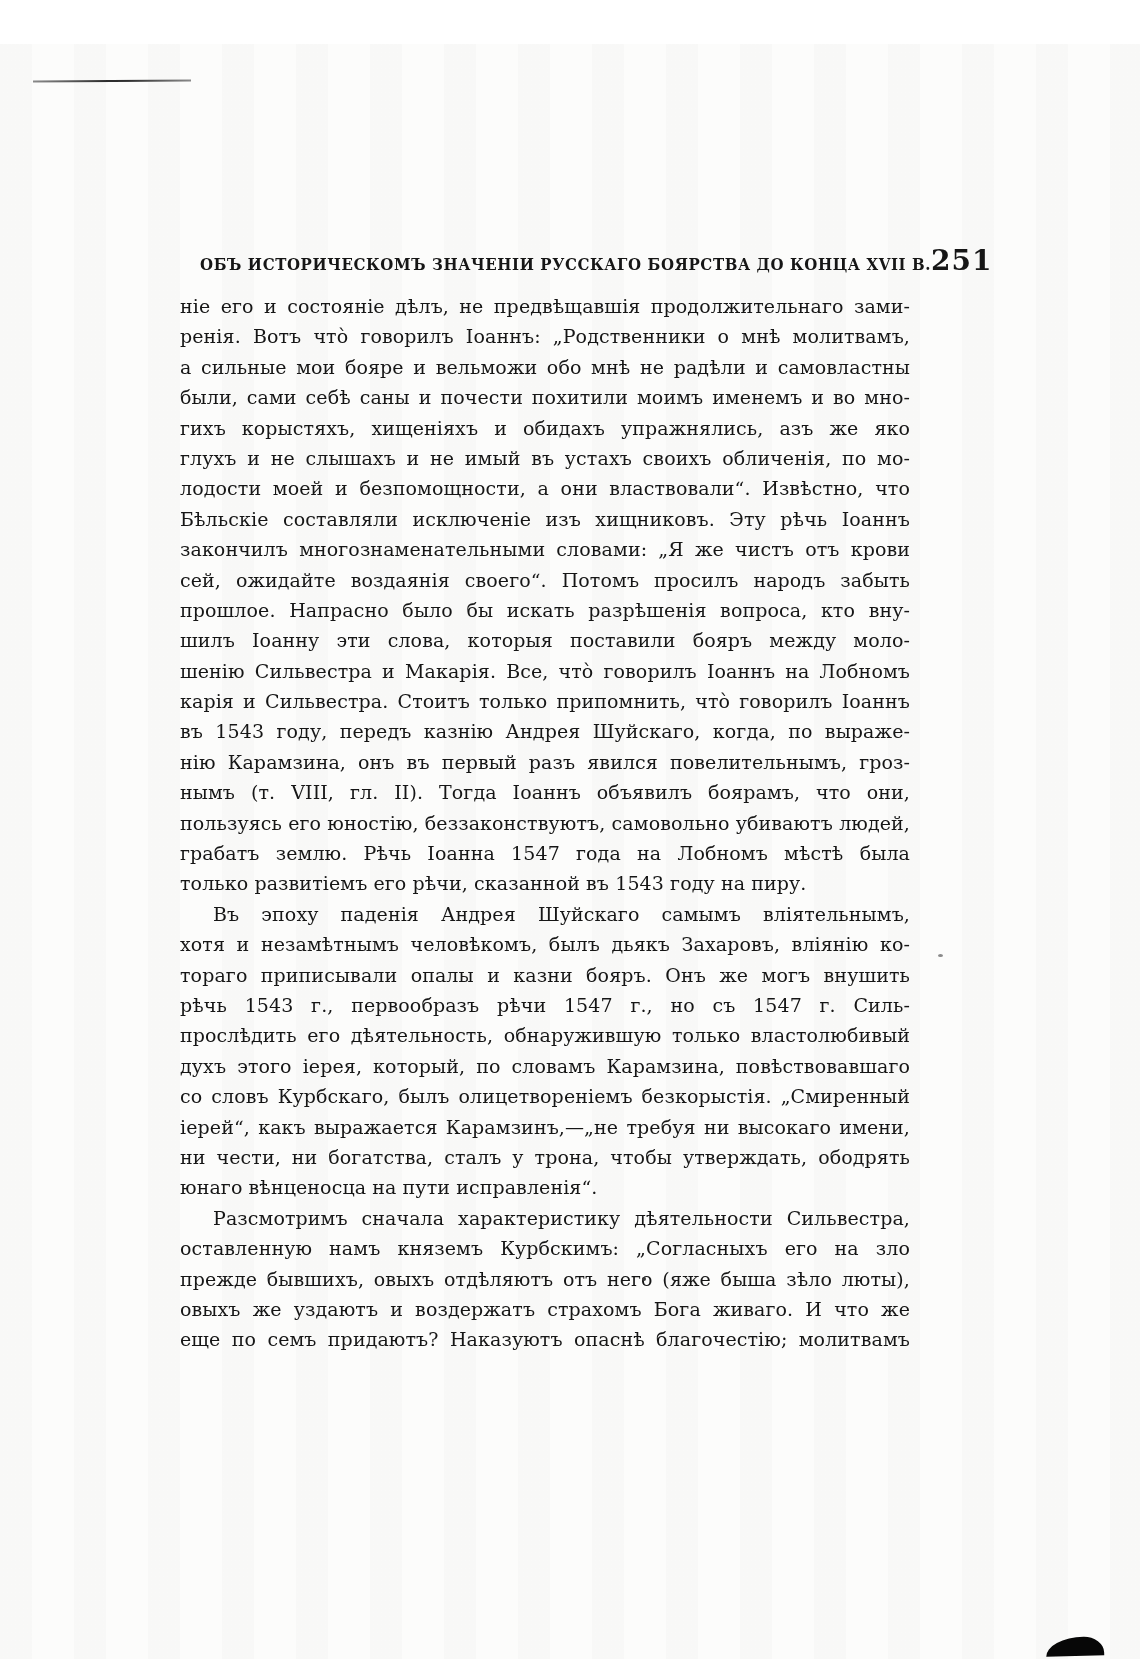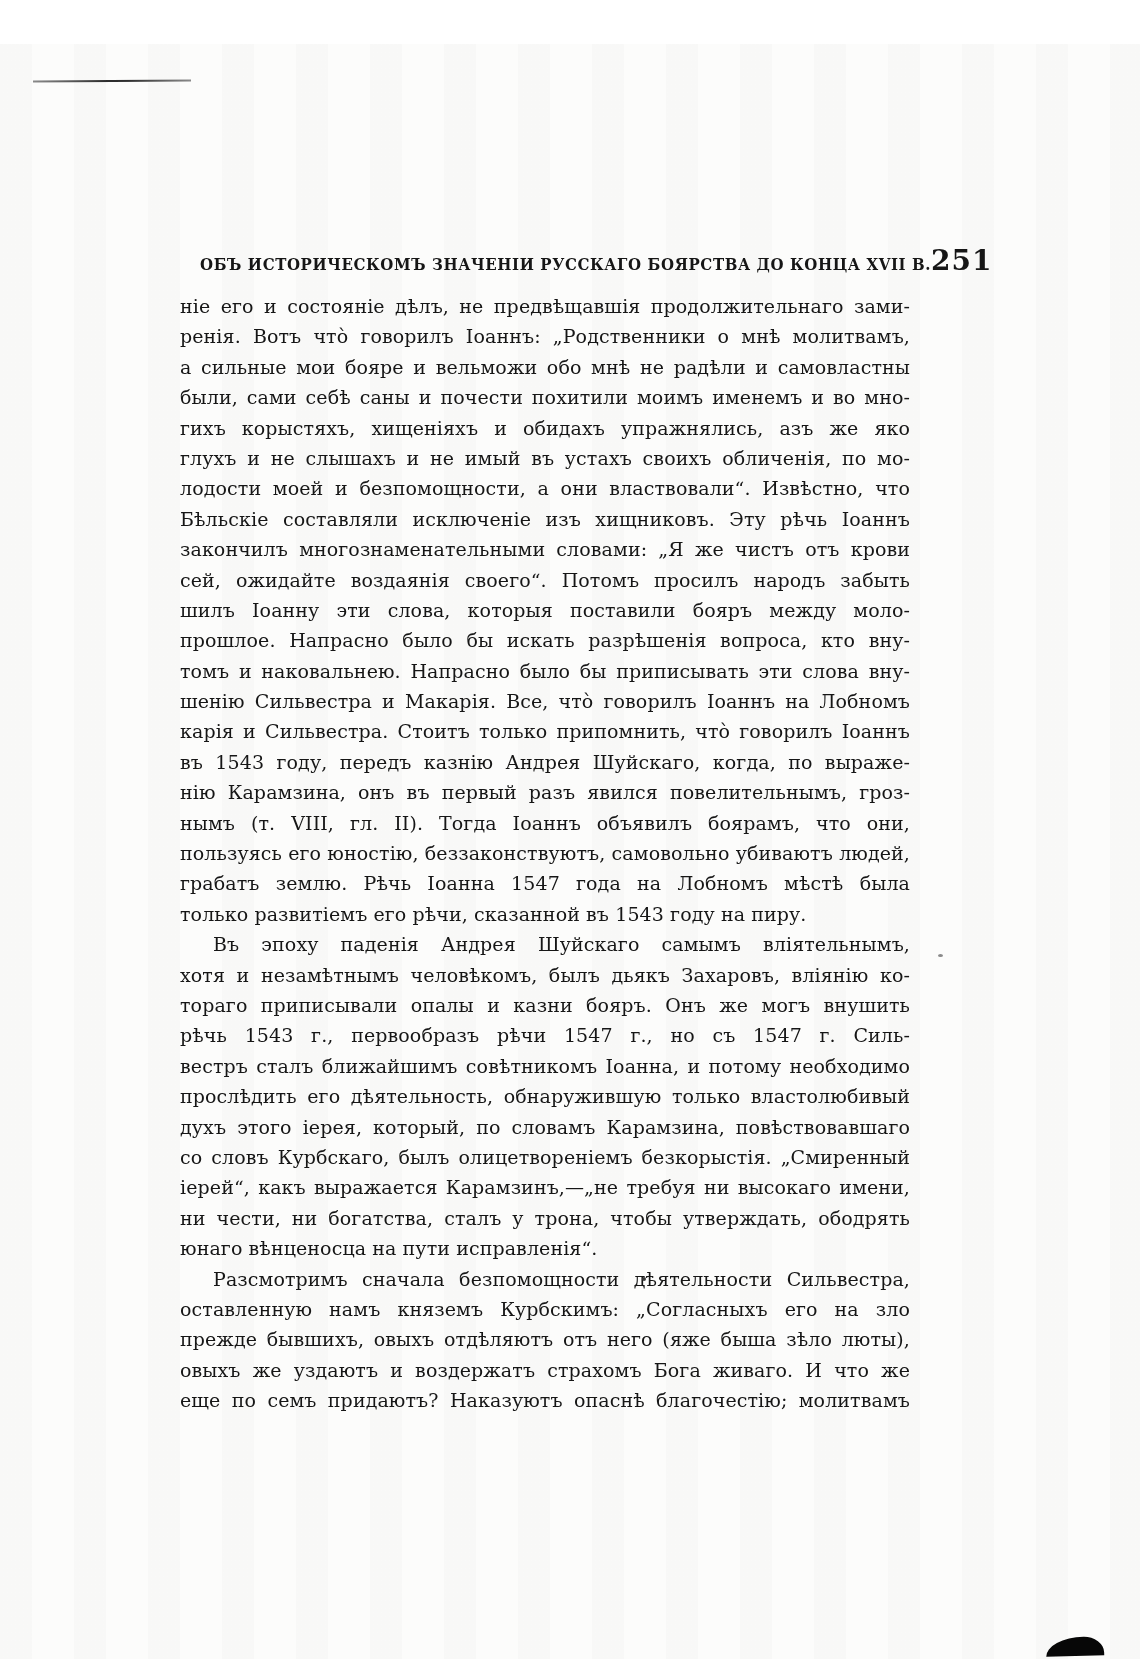--- a/index.html
+++ b/index.html
@@ -113,43 +113,41 @@
       <div class="line">ніе его и состояніе дѣлъ, не предвѣщавшія продолжительнаго зами-</div>
       <div class="line">ренія. Вотъ что̀ говорилъ Іоаннъ: „Родственники о мнѣ молитвамъ,</div>
       <div class="line">а сильные мои бояре и вельможи обо мнѣ не радѣли и самовластны</div>
       <div class="line">были, сами себѣ саны и почести похитили моимъ именемъ и во мно-</div>
       <div class="line">гихъ корыстяхъ, хищеніяхъ и обидахъ упражнялись, азъ же яко</div>
       <div class="line">глухъ и не слышахъ и не имый въ устахъ своихъ обличенія, по мо-</div>
       <div class="line">лодости моей и безпомощности, а они властвовали“. Извѣстно, что</div>
       <div class="line">Бѣльскіе составляли исключеніе изъ хищниковъ. Эту рѣчь Іоаннъ</div>
       <div class="line">закончилъ многознаменательными словами: „Я же чистъ отъ крови</div>
       <div class="line">сей, ожидайте воздаянія своего“. Потомъ просилъ народъ забыть</div>
+      <div class="line">прошлое. Напрасно было бы искать разрѣшенія вопроса, кто вну-</div>
       <div class="line">шилъ Іоанну эти слова, которыя поставили бояръ между моло-</div>
-      <div class="line">прошлое. Напрасно было бы искать разрѣшенія вопроса, кто вну-</div>
-      <div class="line">томъ и наковальнею. Напрасно было бы приписывать эти слова вну-</div>
       <div class="line">шенію Сильвестра и Макарія. Все, что̀ говорилъ Іоаннъ на Лобномъ</div>
       <div class="line">карія и Сильвестра. Стоитъ только припомнить, что̀ говорилъ Іоаннъ</div>
       <div class="line">въ 1543 году, передъ казнію Андрея Шуйскаго, когда, по выраже-</div>
       <div class="line">нію Карамзина, онъ въ первый разъ явился повелительнымъ, гроз-</div>
       <div class="line">нымъ (т. VIII, гл. II). Тогда Іоаннъ объявилъ боярамъ, что они,</div>
       <div class="line">пользуясь его юностію, беззаконствуютъ, самовольно убиваютъ людей,</div>
       <div class="line">грабатъ землю. Рѣчь Іоанна 1547 года на Лобномъ мѣстѣ была</div>
       <div class="line last">только развитіемъ его рѣчи, сказанной въ 1543 году на пиру.</div>
       <div class="line indent">Въ эпоху паденія Андрея Шуйскаго самымъ вліятельнымъ,</div>
       <div class="line">хотя и незамѣтнымъ человѣкомъ, былъ дьякъ Захаровъ, вліянію ко-</div>
       <div class="line">тораго приписывали опалы и казни бояръ. Онъ же могъ внушить</div>
       <div class="line">рѣчь 1543 г., первообразъ рѣчи 1547 г., но съ 1547 г. Силь-</div>
-      <div class="line">вестръ сталъ ближайшимъ совѣтникомъ Іоанна, и потому необходимо</div>
       <div class="line">прослѣдить его дѣятельность, обнаружившую только властолюбивый</div>
       <div class="line">духъ этого іерея, который, по словамъ Карамзина, повѣствовавшаго</div>
       <div class="line">со словъ Курбскаго, былъ олицетвореніемъ безкорыстія. „Смиренный</div>
       <div class="line">іерей“, какъ выражается Карамзинъ,—„не требуя ни высокаго имени,</div>
       <div class="line">ни чести, ни богатства, сталъ у трона, чтобы утверждать, ободрять</div>
       <div class="line last">юнаго вѣнценосца на пути исправленія“.</div>
-      <div class="line indent">Разсмотримъ сначала безпомощности дѣятельности Сильвестра,</div>
+      <div class="line indent">Разсмотримъ сначала характеристику дѣятельности Сильвестра,</div>
       <div class="line">оставленную намъ княземъ Курбскимъ: „Согласныхъ его на зло</div>
       <div class="line">прежде бывшихъ, овыхъ отдѣляютъ отъ него (яже быша зѣло люты),</div>
       <div class="line">овыхъ же уздаютъ и воздержатъ страхомъ Бога живаго. И что же</div>
       <div class="line">еще по семъ придаютъ? Наказуютъ опаснѣ благочестію; молитвамъ</div>
     </div>
 
   <div class="artifact speck-1"></div>
   <div class="artifact dot-1"></div>
   <div class="artifact curl"></div>
 

